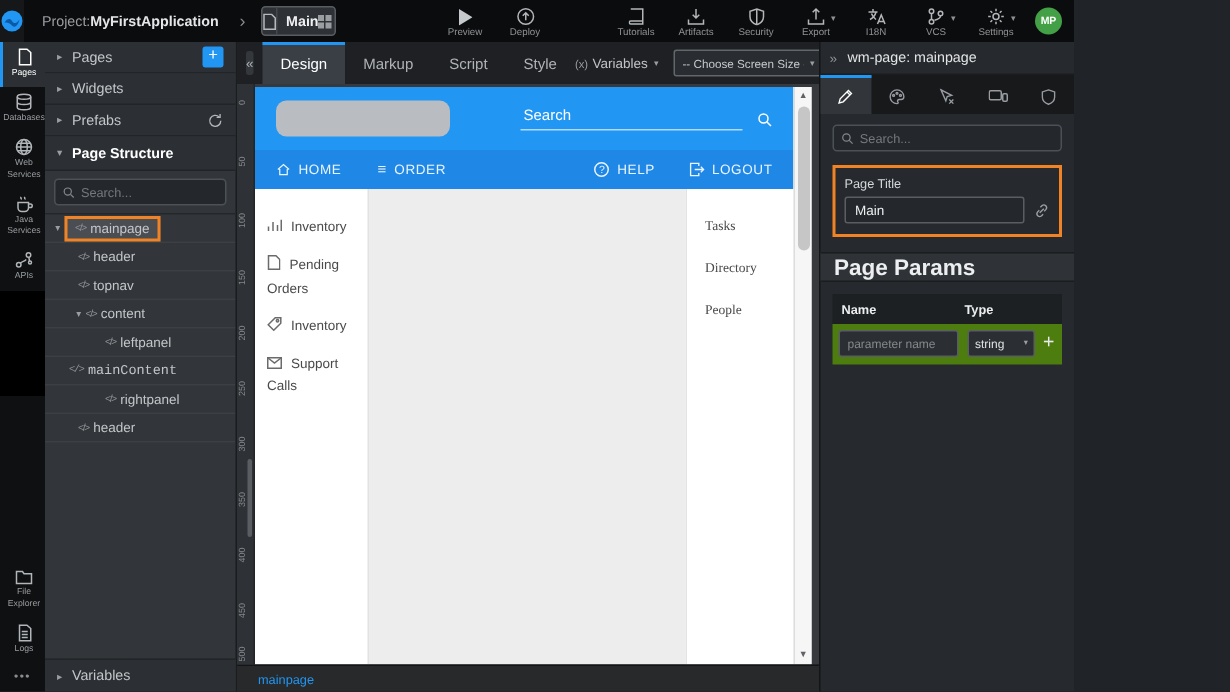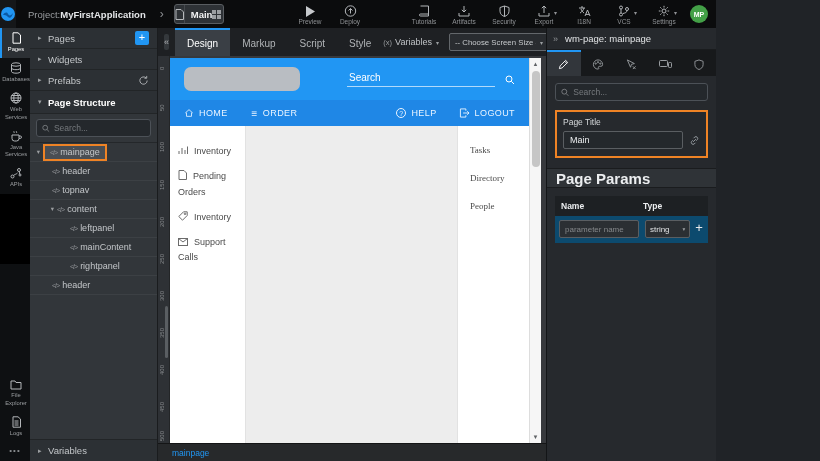--- a/index.html
+++ b/index.html
@@ -121,21 +121,21 @@
   .pt-group { margin:3px 8px 10px; border:2px solid #ef8325; padding:5px 6px 7px; }
   .pt-label { color:#d6d9db; font-size:8.5px; margin-bottom:4px; }
   .pt-row { display:flex; align-items:center; }
   .pt-row input { flex:1; height:18px; background:#24282c; border:1px solid #5a5e62; border-radius:2px; color:#eceef0; font-size:9px; padding:0 6px; outline:none; font-family:inherit; min-width:0; }
   .pt-link { color:#9aa0a5; margin-left:6px; cursor:pointer; display:flex; }
   .params-header { height:20px; background:#2f3337; border-top:1px solid #1a1c1e; border-bottom:1px solid #1a1c1e; display:flex; align-items:center; padding:0 9px; color:#eceef0; font-size:15px; font-weight:bold; }
   .params-table { margin:8px; }
   .ptab-head { display:flex; background:#1d2023; height:20px; align-items:center; }
   .ptab-head .c1 { width:88px; padding-left:6px; color:#eceef0; font-size:8.5px; font-weight:bold; }
   .ptab-head .c2 { flex:1; color:#eceef0; font-size:8.5px; font-weight:bold; }
-  .ptab-row { display:flex; align-items:flex-start; background:#0c4a6e; padding:4px 0 5px; }
+  .ptab-row { display:flex; align-items:flex-start; background:#4d7c0f; padding:4px 0 5px; }
   .ptab-row input { width:80px; height:18px; margin-left:4px; background:#2b2f33; border:1px solid #5a5e62; border-radius:2px; color:#c6c9cc; font-size:8px; padding:0 5px; outline:none; font-family:inherit; }
   .ptab-row input::placeholder { color:#85888b; }
   .type-select { width:46px; height:18px; margin-left:6px; background:#2b2f33; border:1px solid #5a5e62; border-radius:2px; display:flex; align-items:center; padding:0 4px; color:#dfe1e3; font-size:8px; cursor:pointer; }
   .type-select .caret { margin-left:auto; font-size:5.5px; color:#9b9ea1; }
   .add-param { width:18px; text-align:center; color:#e8eaec; font-size:13px; cursor:pointer; }
   .insp-rest { flex:1; }
 
   svg { display:block; }
 </style>
 </head>
@@ -382,21 +382,21 @@
         </div>
         <div class="tree-row" style="padding-left:18px;">
           <span class="tcaret">▾</span>
           <span class="wic">&lt;/&gt;</span>
           <span>content</span>
         </div>
         <div class="tree-row" style="padding-left:40px;">
           <span class="wic">&lt;/&gt;</span>
           <span>leftpanel</span>
         </div>
-        <div class="tree-row" style="padding-left:40px;">
+        <div class="tree-row" style="padding-left:16px;font-family:Liberation Mono, monospace;">
           <span class="wic">&lt;/&gt;</span>
           <span>mainContent</span>
         </div>
         <div class="tree-row" style="padding-left:40px;">
           <span class="wic">&lt;/&gt;</span>
           <span>rightpanel</span>
         </div>
         <div class="tree-row" style="padding-left:22px;">
           <span class="wic">&lt;/&gt;</span>
           <span>header</span>

